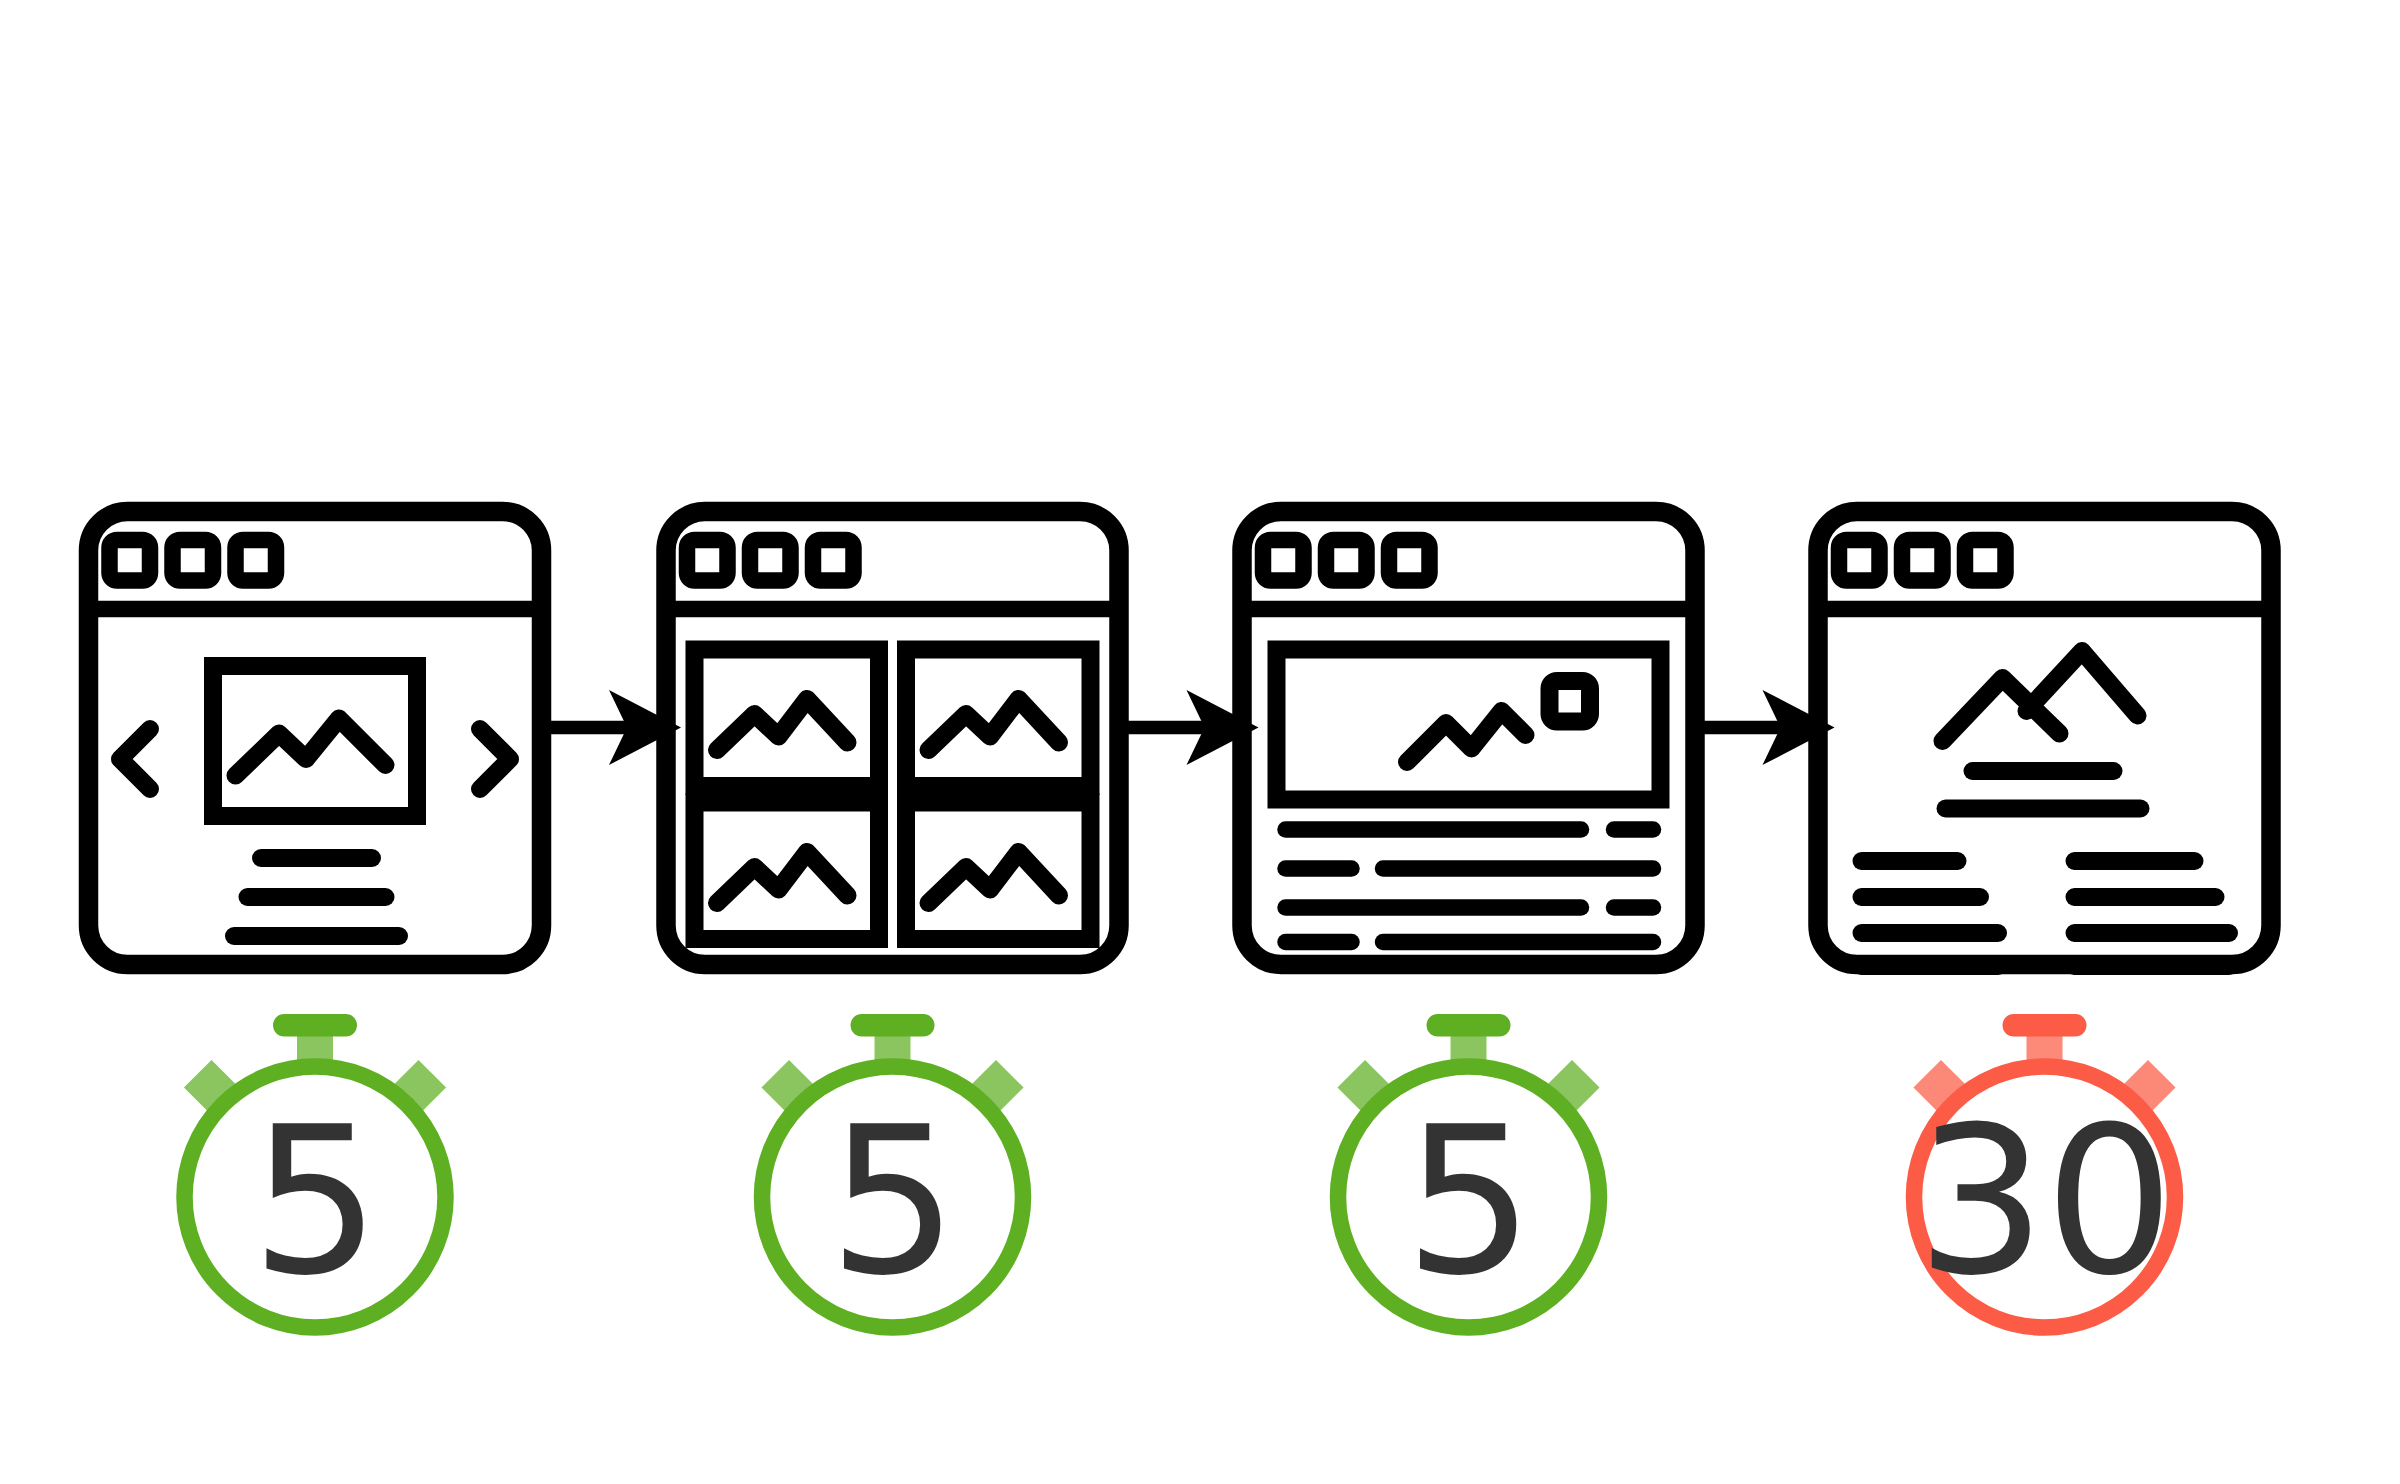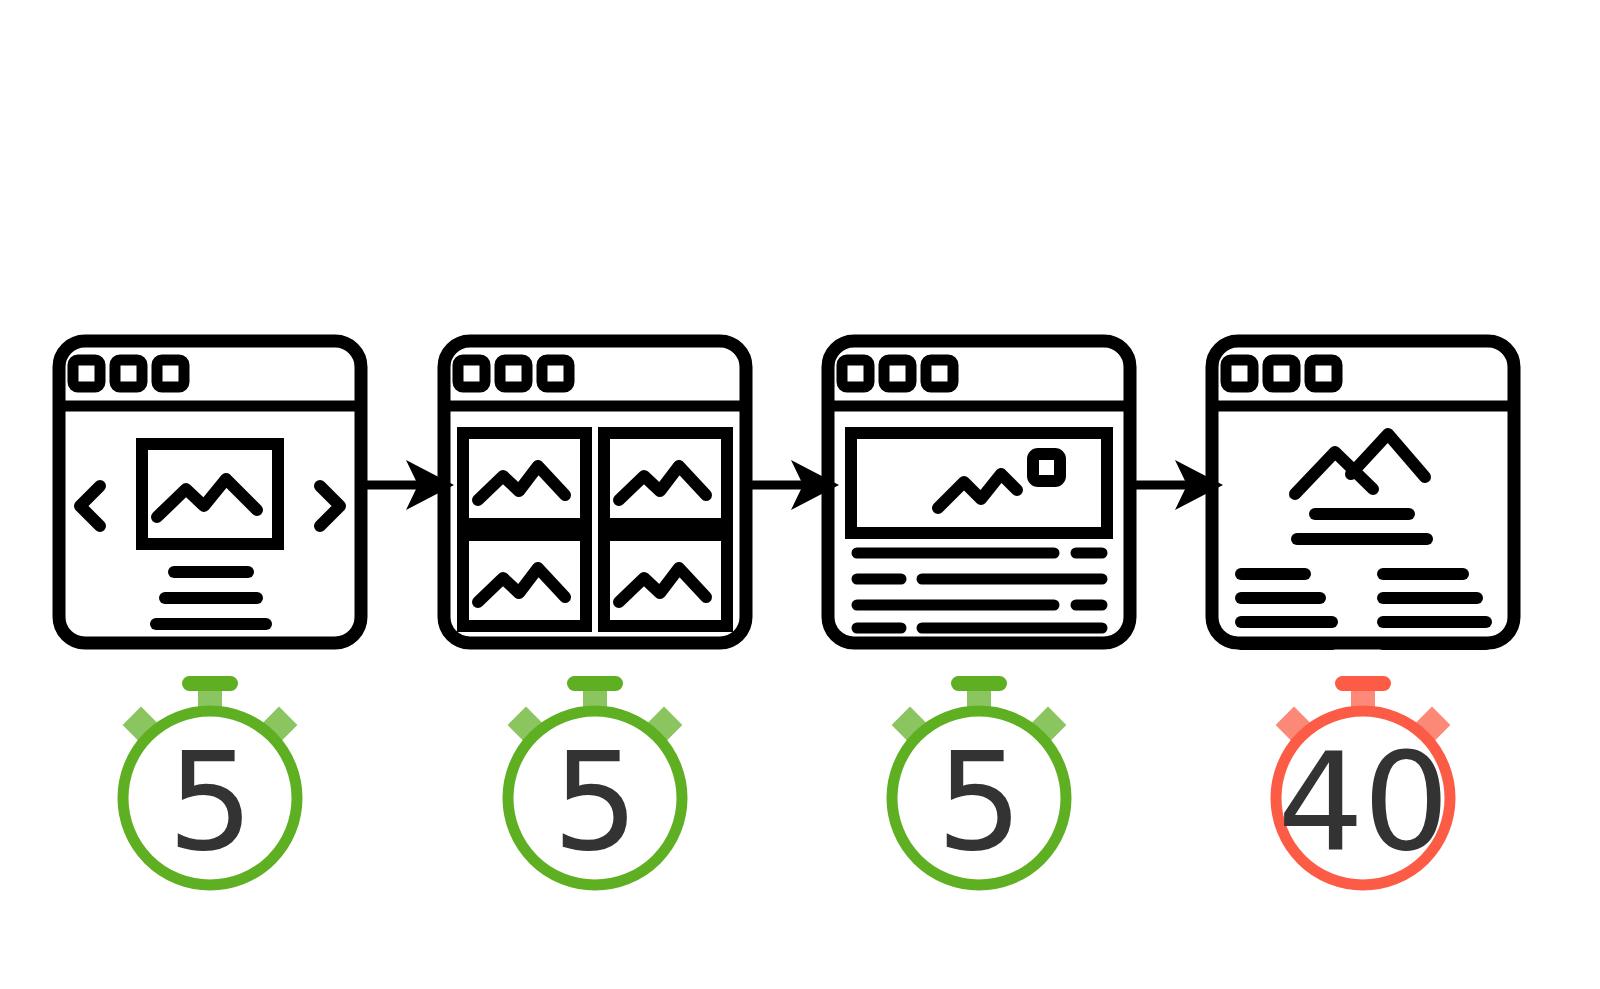--- a/index.html
+++ b/index.html
@@ -251,17 +251,17 @@
         </g>
         <rect x="76" y="12" width="56" height="15" rx="7.5" fill="#FC5B45"></rect>
         <g fill="#FC5B45" opacity="0.72">
           <rect x="22" y="48" width="26" height="26" transform="rotate(-45 35 61)"></rect>
         </g>
         <g fill="#FC5B45" opacity="0.72">
           <rect x="160" y="48" width="26" height="26" transform="rotate(-45 173 61)"></rect>
         </g>
         <circle cx="104" cy="134" r="87" fill="#fff" stroke="#FC5B45" stroke-width="11"></circle>
       </svg>
-      <div class="num" style="top:70px;font-size:136px;line-height:136px;">40</div>
+      <div class="num" style="top:70px;font-size:136px;line-height:136px;">30</div>
     </div>
   </div>
 
 </div>
 
 </body></html>

